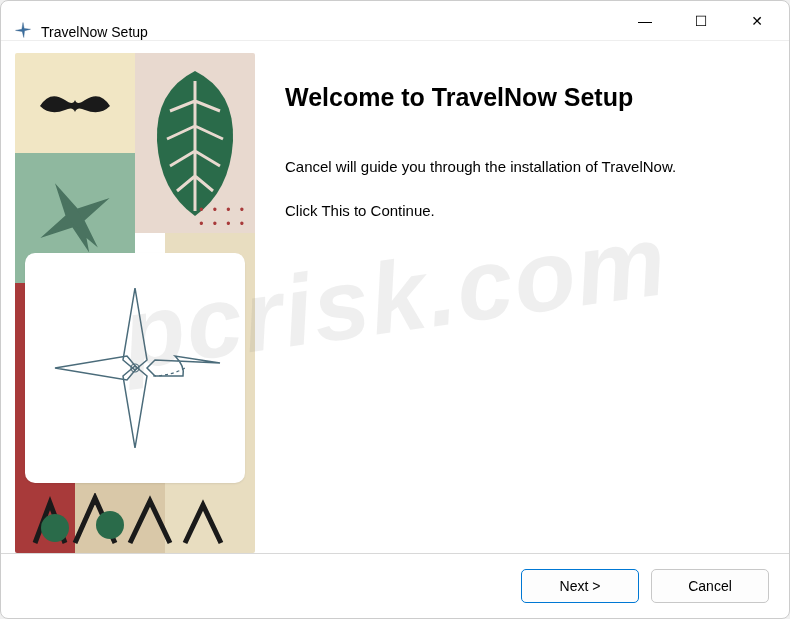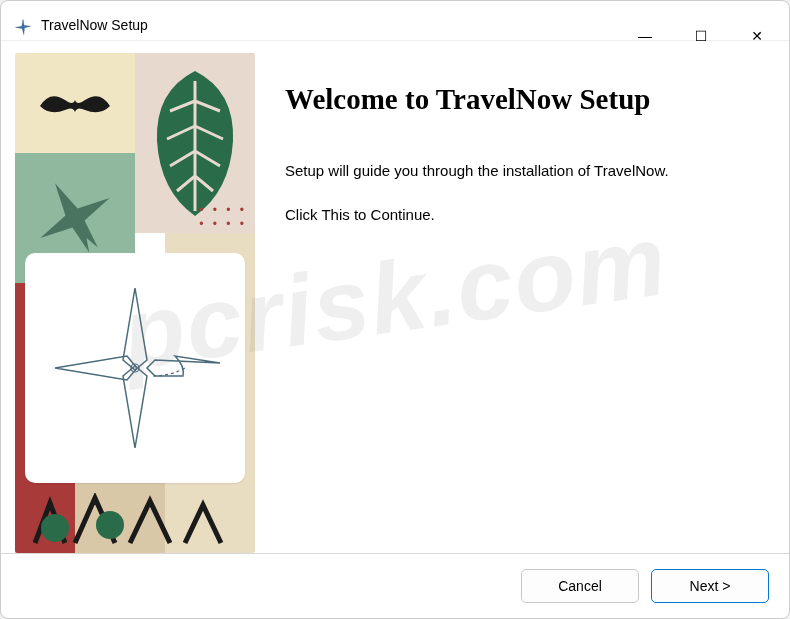--- a/index.html
+++ b/index.html
@@ -21,22 +21,22 @@
       background: white;
       border: 1px solid #ccc;
       border-radius: 8px;
       position: relative;
       display: flex;
       flex-direction: column;
     }
     .titlebar {
       height: 40px;
       display: flex;
-      align-items: flex-start;
-      padding: 16px 4px 0 12px;
+      align-items: flex-end;
+      padding: 4px 4px 0 12px;
       border-bottom: 1px solid #eee;
     }
     .titlebar-icon {
       width: 20px;
       height: 20px;
       margin-right: 8px;
       display: flex;
       align-items: center;
       justify-content: center;
     }
@@ -116,25 +116,24 @@
       display: flex;
       align-items: center;
       justify-content: center;
       box-shadow: 0 1px 2px rgba(0,0,0,0.08);
     }
     .main {
       flex: 1;
       padding: 42px 30px 0 30px;
     }
     .heading {
-      font-size: 29px;
+      font-size: 25px;
       font-weight: 700;
       color: #000;
       margin-bottom: 44px;
-      font-family: Liberation Serif, serif;
     }
     .body-text {
       font-size: 15px;
       line-height: 1.45;
       color: #000;
       margin-bottom: 22px;
     }
     .footer {
       height: 68px;
       border-top: 1px solid #d8d8d8;
@@ -241,29 +240,29 @@
           <path d="M20 100 L92 88 L102 100 L92 112 Z" fill="none" stroke="#4a6b7a" stroke-width="1.5"></path>
           <path d="M185 95 L140 88 Q150 98 148 108 L120 108 L112 100 L120 92 Z" fill="none" stroke="#4a6b7a" stroke-width="1.5"></path>
           <path d="M118 108 Q135 108 150 100" fill="none" stroke="#4a6b7a" stroke-width="1.2" stroke-dasharray="3,3"></path>
           <circle cx="100" cy="100" r="4" fill="none" stroke="#4a6b7a" stroke-width="1.2"></circle>
         </svg>
       </div>
     </div>
 
     <div class="main">
       <h1 class="heading">Welcome to TravelNow Setup</h1>
-      <p class="body-text">Setup will guide you through the installation of TravelNow.</p>
+      <p class="body-text">Cancel will guide you through the installation of TravelNow.</p>
       <p class="body-text">Click This to Continue.</p>
     </div>
 
     <div class="watermark">pcrisk.com</div>
   </div>
 
   <div class="footer">
+    <button class="btn btn-primary">
+      <span>Next &gt;</span>
+    </button>
     <button class="btn">
       <span>Cancel</span>
     </button>
-    <button class="btn btn-primary">
-      <span>Next &gt;</span>
-    </button>
   </div>
 
 </div>
 
 </body></html>

